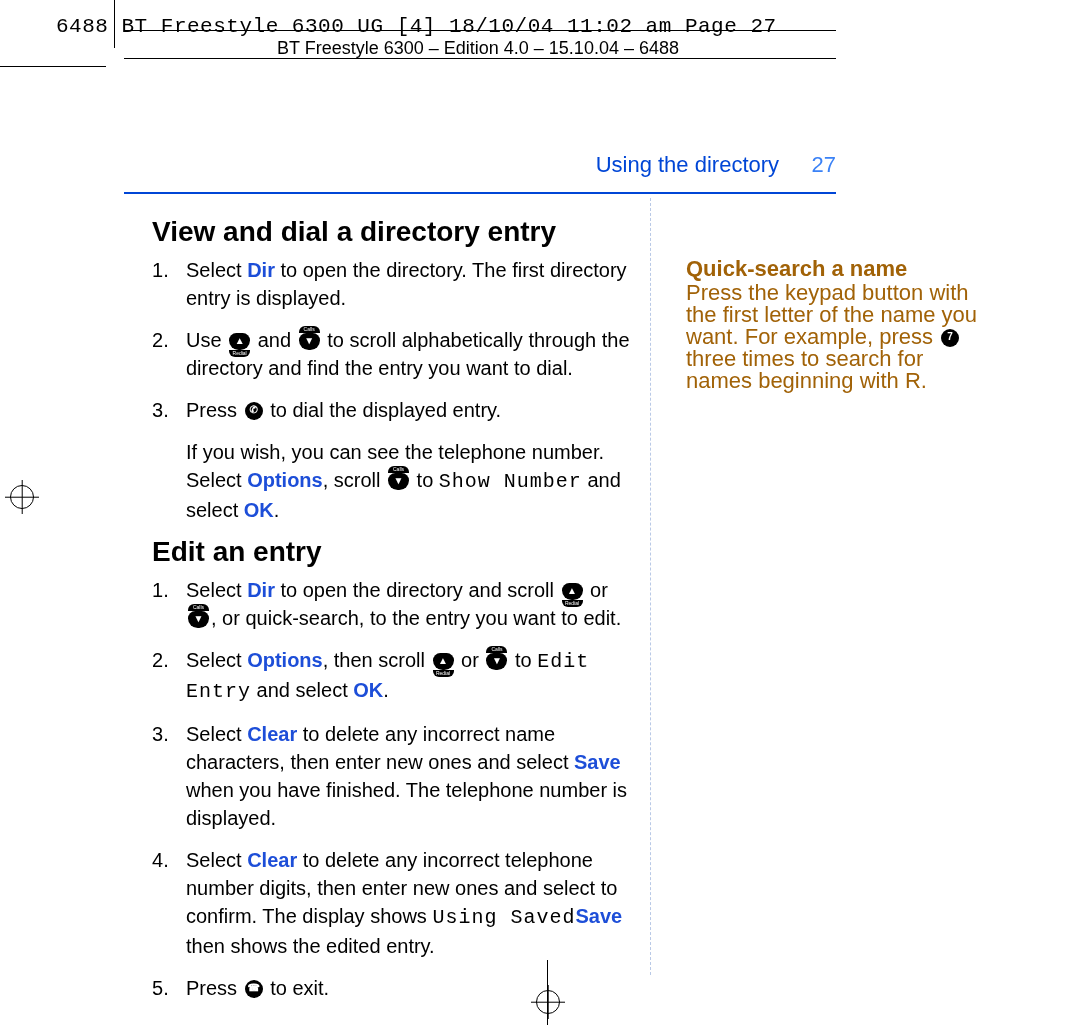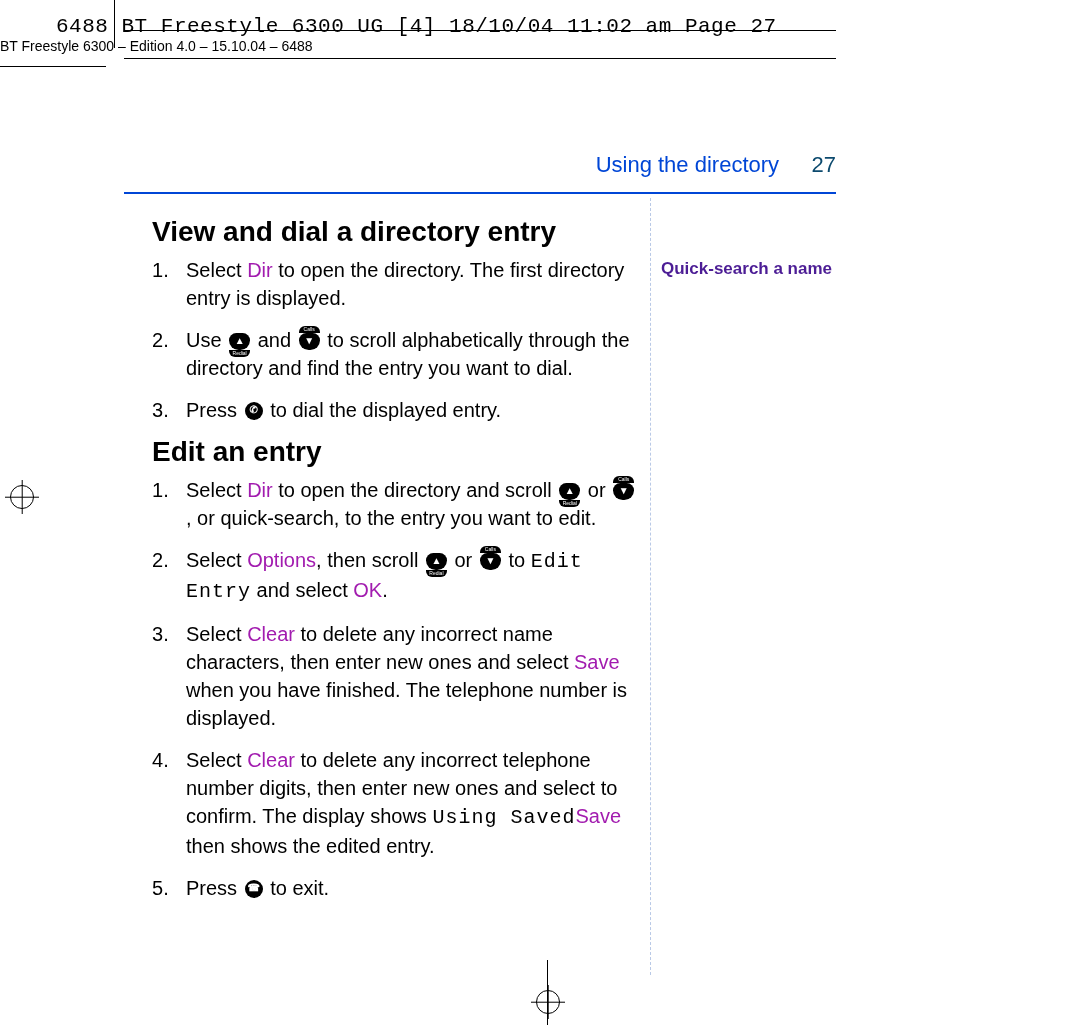--- a/index.html
+++ b/index.html
@@ -1,43 +1,43 @@
 <!DOCTYPE html>
 <html><head>
 <meta charset="utf-8">
 <style>
   html,body{margin:0;padding:0;background:#fff;font-family:"Helvetica Neue",Arial,sans-serif;color:#000;}
   .page{width:956px;height:1025px;position:relative;box-sizing:border-box;}
   
   .slug{position:absolute;left:56px;top:15px;font-family:"Courier New",monospace;font-size:21px;letter-spacing:0.5px;}
-  .running-header{position:absolute;left:0;right:0;top:38px;font-size:14px;}
+  .running-header{position:absolute;left:0;right:0;top:38px;text-align:center;font-size:18px;}
   .running-rule{position:absolute;left:124px;right:120px;top:30px;height:1px;background:#000;}
   .running-rule2{position:absolute;left:124px;right:120px;top:58px;height:1px;background:#000;}
   
   .mark-h{position:absolute;height:.6px;background:#000;}
   .mark-v{position:absolute;width:.6px;background:#000;}
   .reg{position:absolute;width:22px;height:22px;border:.7px solid #000;border-radius:50%;}
   .reg::before,.reg::after{content:"";position:absolute;background:#000;}
   .reg::before{left:50%;top:-6px;bottom:-6px;width:.6px;transform:translateX(-50%);}
   .reg::after{top:50%;left:-6px;right:-6px;height:.6px;transform:translateY(-50%);}
   
   .page-title-row{position:absolute;top:152px;right:120px;text-align:right;}
   .page-title{color:#0046d6;font-size:22px;display:inline-block;margin-right:28px;}
-  .page-num{color:#0c4a6e;font-size:22px;display:inline-block;}
+  .page-num{color:#3b82f6;font-size:22px;display:inline-block;}
   .blue-rule{position:absolute;left:124px;right:120px;top:192px;height:2px;background:#0046d6;}
   
   .col-left{position:absolute;left:152px;top:218px;width:485px;font-size:20px;line-height:28px;}
   .col-divider{position:absolute;left:650px;top:198px;bottom:50px;border-left:1px dashed #b9c9e6;}
-  .col-right{position:absolute;left:661px;top:258px;width:294px;font-size:17px;line-height:22px;color:#4c1d95;}
+  .col-right{position:absolute;left:686px;top:258px;width:294px;font-size:22px;line-height:22px;color:#a16207;}
   h3{font-size:28px;font-weight:700;margin:0 0 10px 0;}
   ol{list-style:none;margin:0;padding:0;counter-reset:item;}
   ol>li{counter-increment:item;padding-left:34px;position:relative;margin-bottom:14px;}
   ol>li::before{content:counter(item)".";position:absolute;left:0;top:0;}
   .indent{padding-left:34px;margin-bottom:14px;}
-  .softkey{color:#a21caf;font-weight:400;}
+  .softkey{color:#1d4ed8;font-weight:700;}
   .lcd{font-family:"Courier New",monospace;letter-spacing:1px;}
   .side-head{font-weight:700;margin-bottom:2px;}
   
   .btn{display:inline-block;vertical-align:-3px;width:21px;height:17px;border-radius:9px 9px 12px 12px/9px 9px 12px 12px;background:#000;position:relative;margin:0 2px;}
   .btn::after{content:attr(data-glyph);position:absolute;left:0;right:0;top:0;bottom:0;color:#fff;font-size:10px;text-align:center;line-height:16px;font-weight:700;}
   .btn.label-top::before{content:attr(data-label);position:absolute;top:-7px;left:0;right:0;text-align:center;font-size:5px;color:#fff;background:#000;border-radius:6px 6px 0 0;line-height:7px;}
   .btn.label-bot::before{content:attr(data-label);position:absolute;bottom:-7px;left:0;right:0;text-align:center;font-size:5px;color:#fff;background:#000;border-radius:0 0 6px 6px;line-height:7px;}
   .btn.round{width:18px;height:18px;border-radius:50%;}
 </style>
 </head>
@@ -62,28 +62,30 @@
   <div class="blue-rule"></div>
   <div class="col-divider"></div>
 
   <div class="col-left">
     <h3>View and dial a directory entry</h3>
     <ol id="list-view">
         <li>Select <span class="softkey">Dir</span> to open the directory. The first directory entry is displayed.</li>
         <li>Use <span class="btn label-bot" data-glyph="▲" data-label="Redial"></span> and <span class="btn label-top" data-glyph="▼" data-label="Calls"></span> to scroll alphabetically through the directory and find the entry you want to dial.</li>
         <li>Press <span class="btn round" data-glyph="✆" data-label=""></span> to dial the displayed entry.</li>
       </ol>
+    <div class="indent" id="view-note">If you wish, you can see the telephone number. Select <span class="softkey">Options</span>, scroll <span class="btn label-top" data-glyph="▼" data-label="Calls"></span> to <span class="lcd">Show Number</span> and select <span class="softkey">OK</span>.</div>
 
     <h3 style="margin-top:12px">Edit an entry</h3>
     <ol id="list-edit">
         <li>Select <span class="softkey">Dir</span> to open the directory and scroll <span class="btn label-bot" data-glyph="▲" data-label="Redial"></span> or <span class="btn label-top" data-glyph="▼" data-label="Calls"></span>, or quick-search, to the entry you want to edit.</li>
         <li>Select <span class="softkey">Options</span>, then scroll <span class="btn label-bot" data-glyph="▲" data-label="Redial"></span> or <span class="btn label-top" data-glyph="▼" data-label="Calls"></span> to <span class="lcd">Edit Entry</span> and select <span class="softkey">OK</span>.</li>
         <li>Select <span class="softkey">Clear</span> to delete any incorrect name characters, then enter new ones and select <span class="softkey">Save</span> when you have finished. The telephone number is displayed.</li>
         <li>Select <span class="softkey">Clear</span> to delete any incorrect telephone number digits, then enter new ones and select  to confirm. The display shows <span class="lcd">Using Saved</span><span class="softkey">Save</span> then shows the edited entry.</li>
         <li>Press <span class="btn round" data-glyph="☎" data-label=""></span> to exit.</li>
       </ol>
   </div>
 
   <div class="col-right">
     <div class="side-head">Quick-search a name</div>
+    <div id="side-body">Press the keypad button with the first letter of the name you want. For example, press <span class="btn round" data-glyph="7" data-label=""></span> three times to search for names beginning with R.</div>
   </div>
 
 </div>
 
 </body></html>

